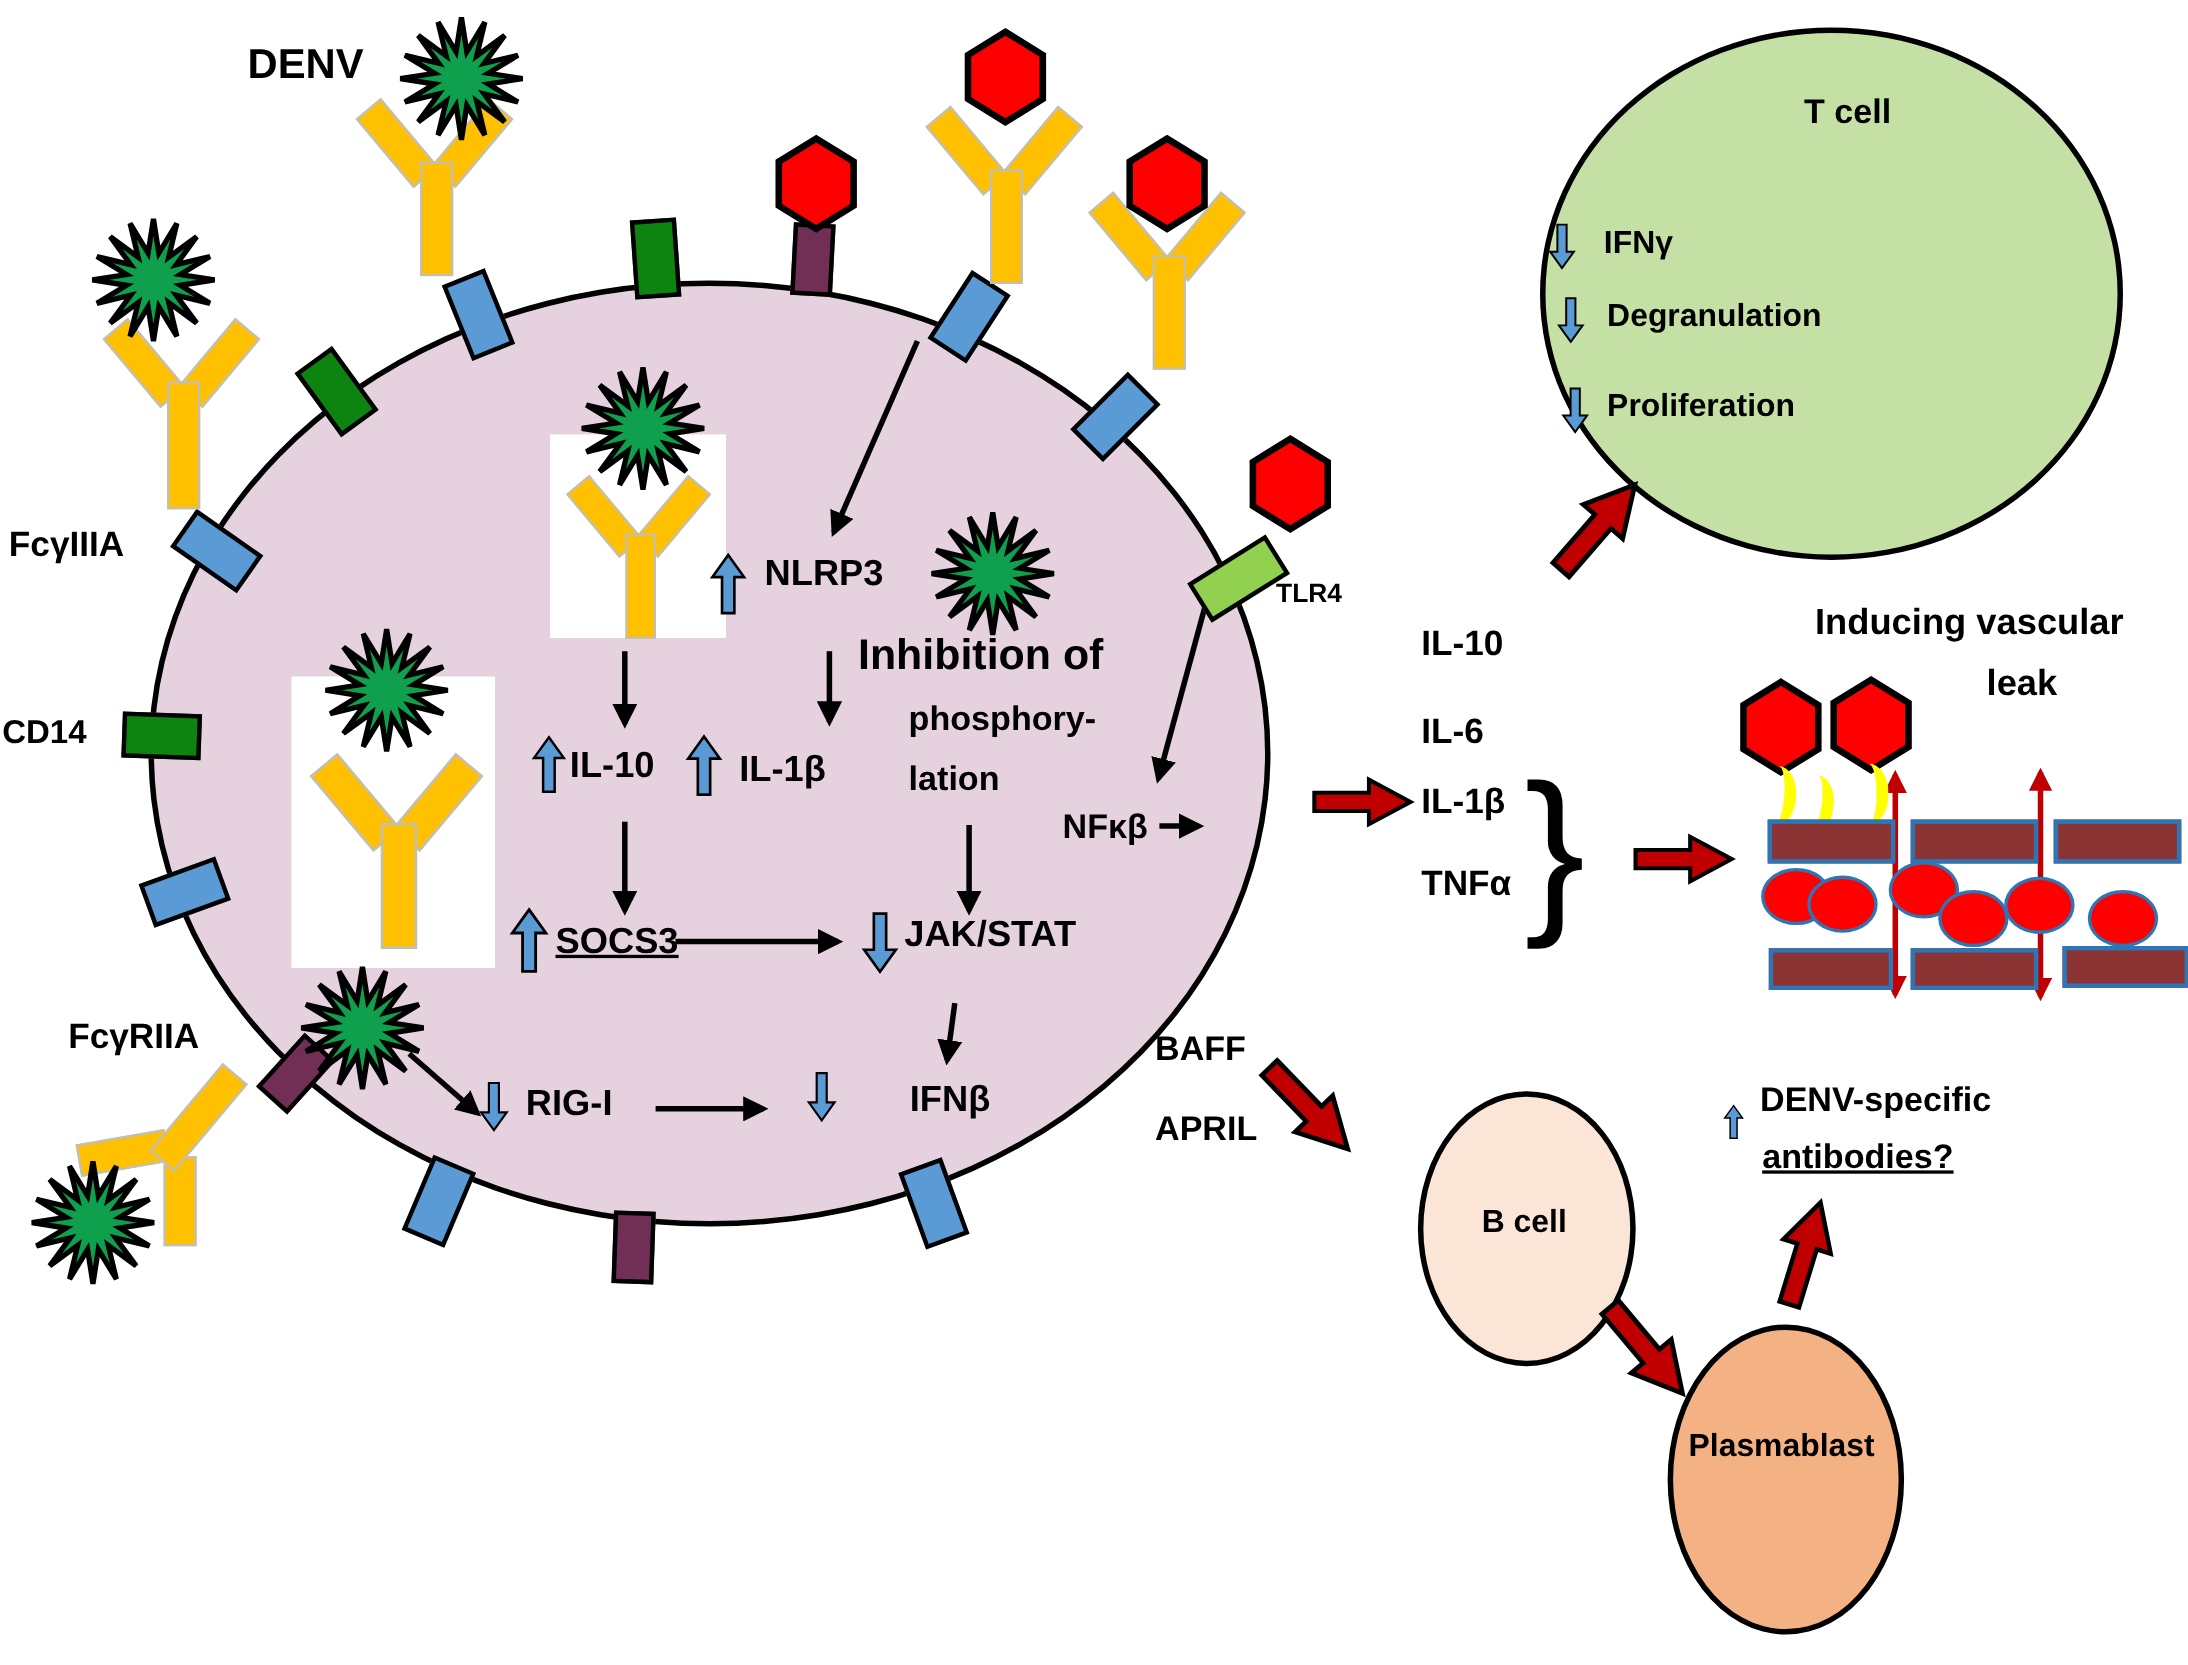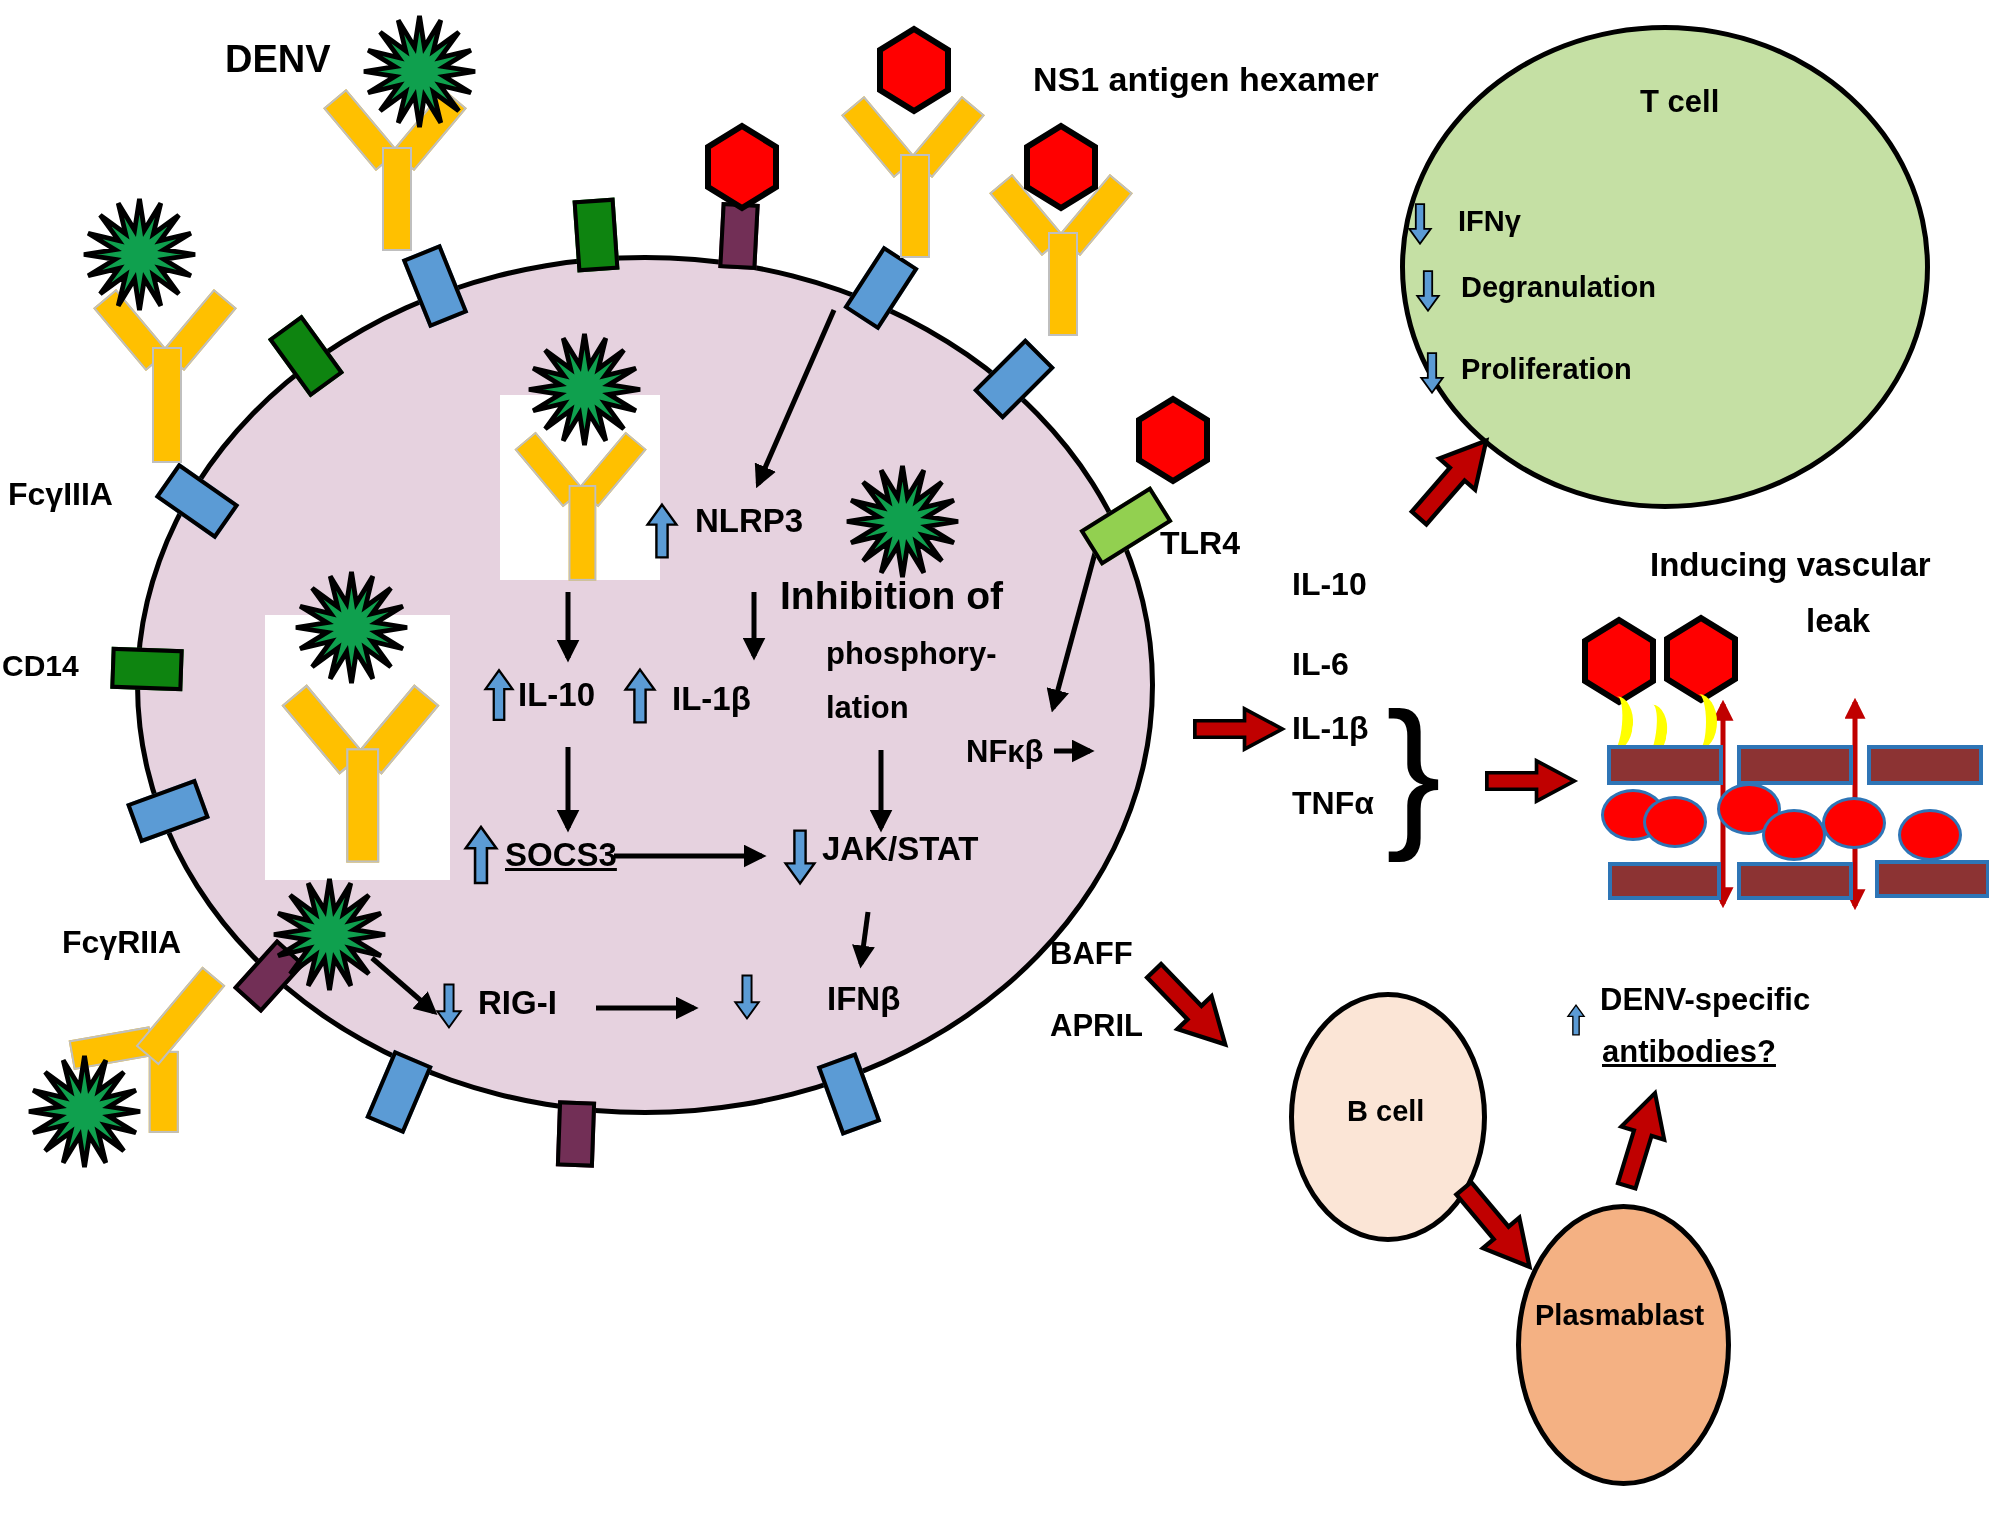--- a/index.html
+++ b/index.html
@@ -222,25 +222,24 @@
   <div class="endo" style="left:1737px;top:862px;width:108px;height:30px;"></div>
   <div class="endo" style="left:1875px;top:860px;width:107px;height:30px;"></div>
   <div class="rbc" style="left:1601px;top:789px;"></div>
   <div class="rbc" style="left:1643px;top:796px;"></div>
   <div class="rbc" style="left:1717px;top:783px;"></div>
   <div class="rbc" style="left:1762px;top:809px;"></div>
   <div class="rbc" style="left:1822px;top:797px;"></div>
   <div class="rbc" style="left:1898px;top:809px;"></div>
 
   <div class="lb" style="left:225px;top:40px;font-size:38px;">DENV</div>
-  <div class="lb" style="left:1033px;top:62px;font-size:34px;">NS1 antigen hexamer</div>
   <div class="lb" style="left:8px;top:478px;font-size:32px;">FcγIIIA</div>
   <div class="lb" style="left:2px;top:650px;font-size:30px;">CD14</div>
   <div class="lb" style="left:62px;top:926px;font-size:32px;">FcγRIIA</div>
-  <div class="lb" style="left:1160px;top:527px;font-size:32px;">TLR4</div>
+  <div class="lb" style="left:1160px;top:527px;font-size:24px;">TLR4</div>
   <div class="lb" style="left:695px;top:504px;font-size:33px;">NLRP3</div>
   <div class="lb" style="left:518px;top:678px;font-size:33px;">IL-10</div>
   <div class="lb" style="left:672px;top:682px;font-size:33px;">IL-1β</div>
   <div class="lb" style="left:780px;top:576px;font-size:39px;">Inhibition of</div>
   <div class="lb" style="left:826px;top:638px;font-size:31px;">phosphory-</div>
   <div class="lb" style="left:826px;top:692px;font-size:31px;">lation</div>
   <div class="lb" style="left:505px;top:838px;font-size:33px;text-decoration:underline;">SOCS3</div>
   <div class="lb" style="left:822px;top:832px;font-size:33px;text-align:right;">JAK/STAT</div>
   <div class="lb" style="left:478px;top:986px;font-size:33px;">RIG-I</div>
   <div class="lb" style="left:782px;top:982px;font-size:33px;margin-left:45px;">IFNβ</div>

